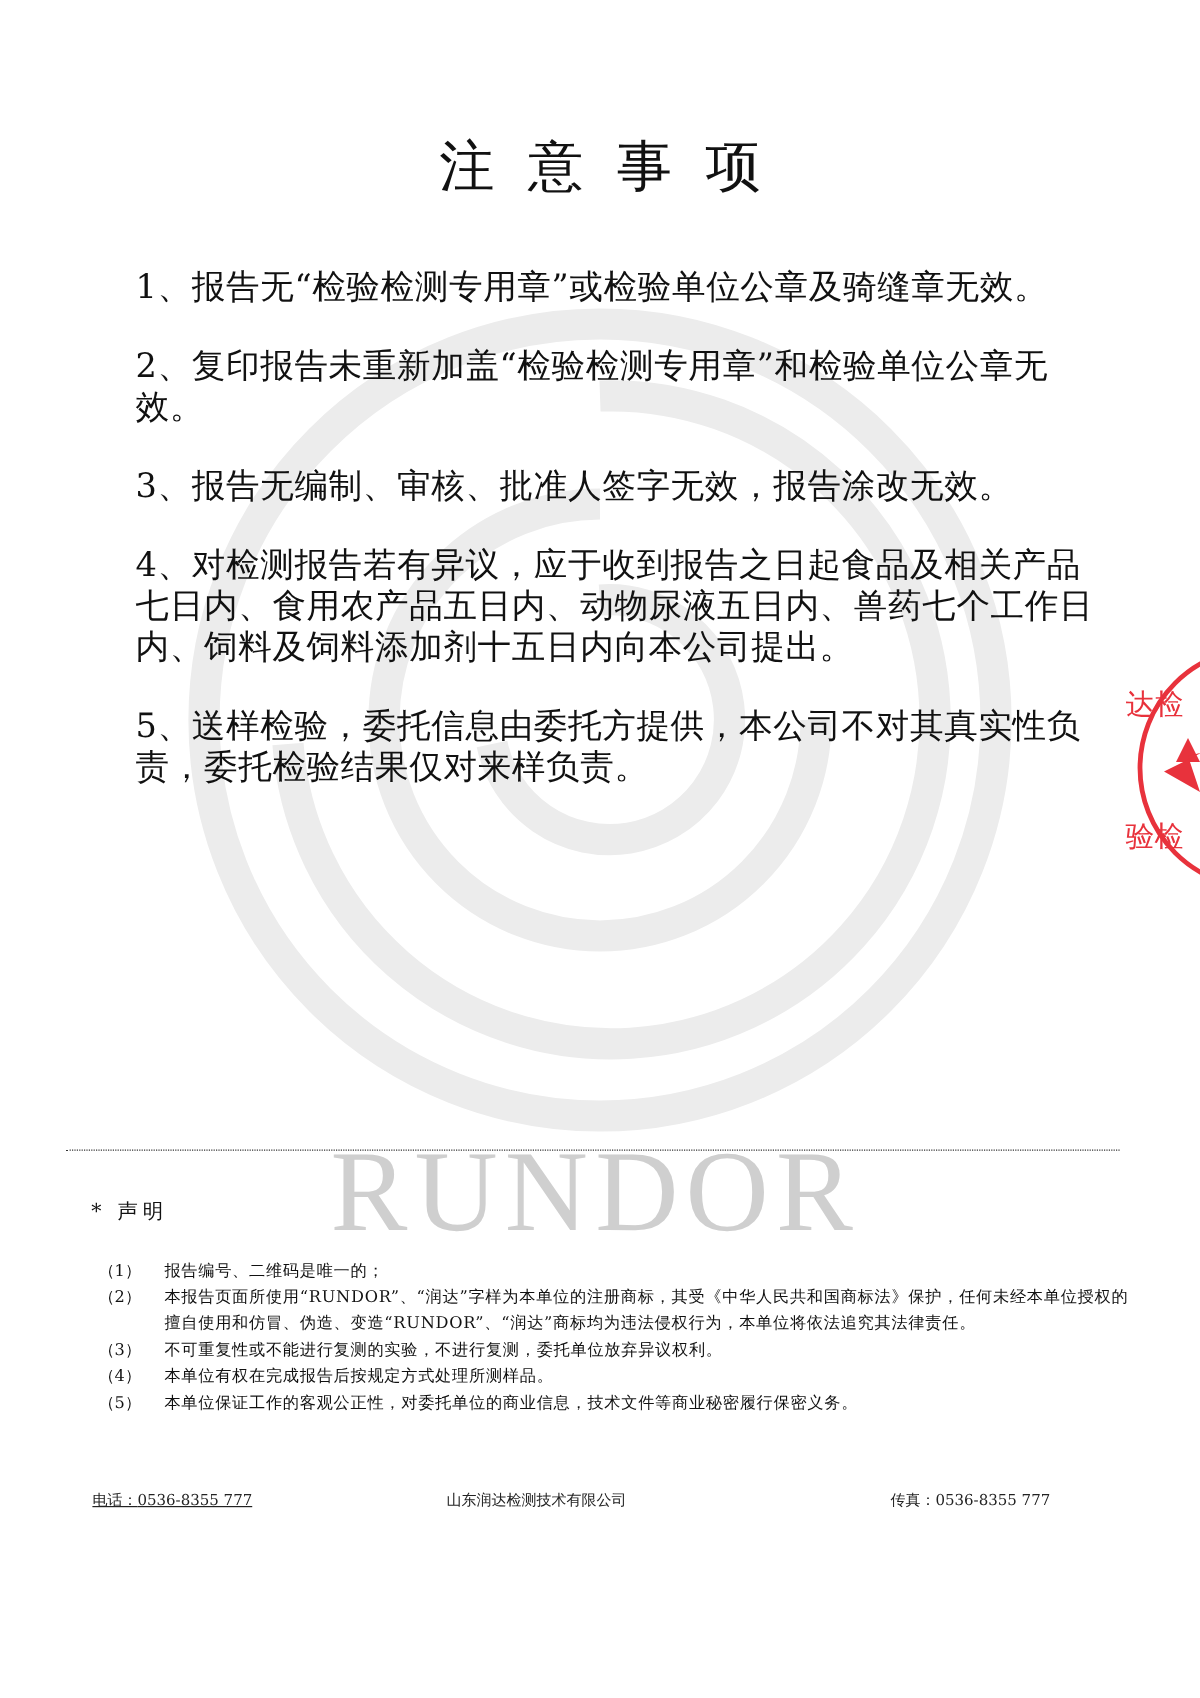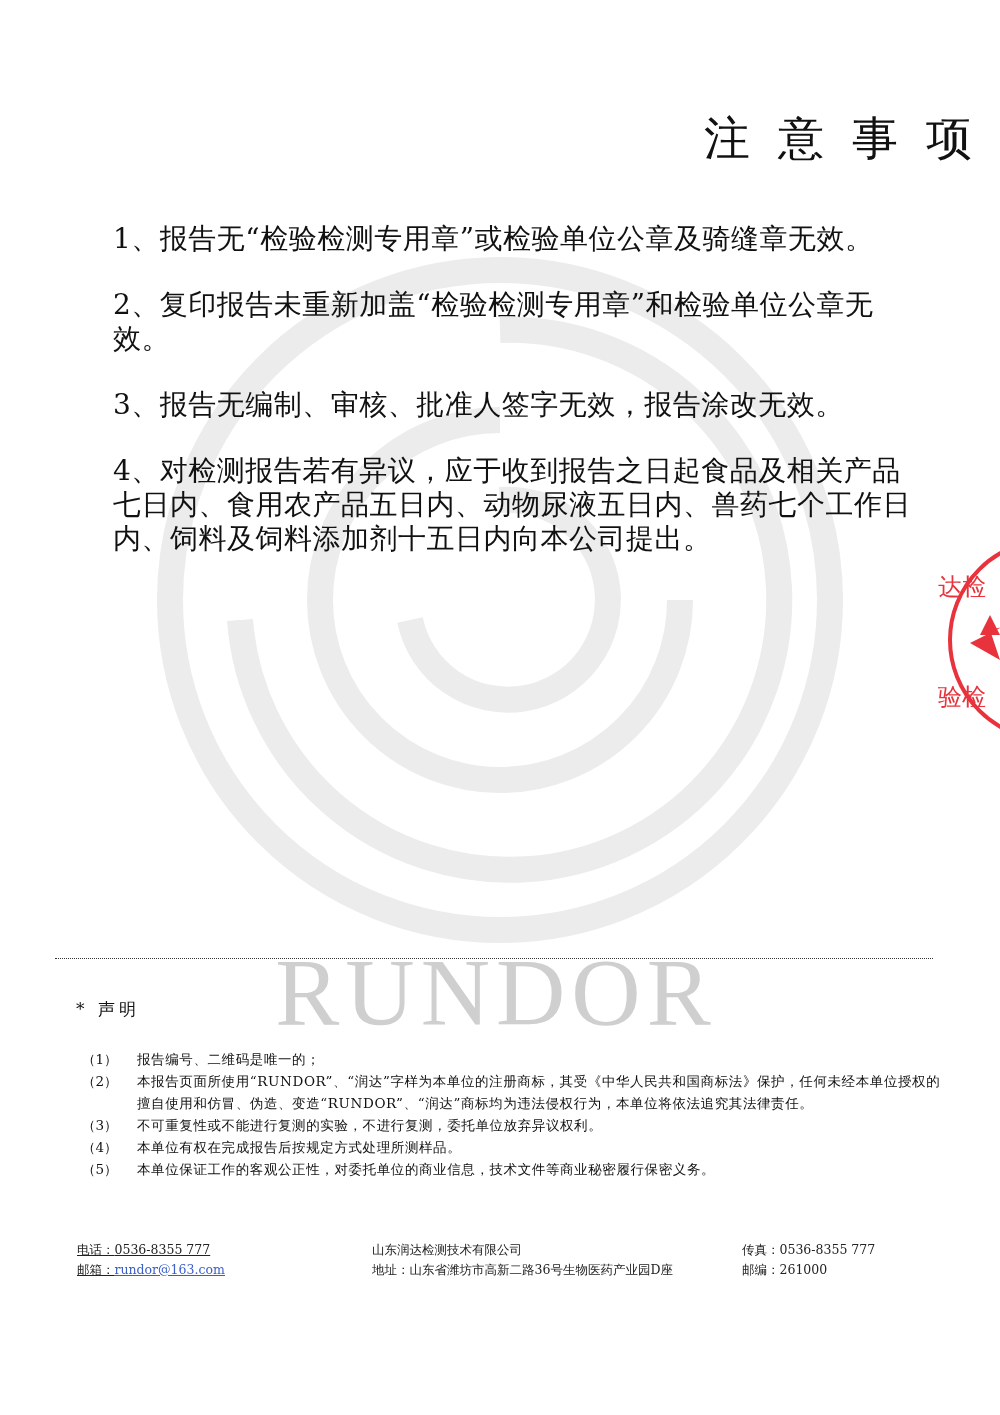--- a/index.html
+++ b/index.html
@@ -1,18 +1,18 @@
 <!DOCTYPE html>
 <html><head>
 <meta charset="utf-8">
 <style>
   html, body { margin:0; padding:0; background:#fff; }
   body { width:1000px; height:1415px; position:relative; overflow:hidden; font-family:"DejaVu Serif", serif; color:#111; }
   .watermark { position:absolute; left:0; top:0; width:1000px; height:1415px; pointer-events:none; }
-  .title { position:absolute; top:108px; left:0; width:1000px; text-align:right; font-size:46px; letter-spacing:28px; padding-left:28px; box-sizing:border-box; }
+  .title { position:absolute; top:108px; left:0; width:1000px; text-align:center; font-size:46px; letter-spacing:28px; padding-left:28px; box-sizing:border-box; }
   .items { position:absolute; top:222px; left:113px; width:800px; }
   .item { font-size:28px; line-height:34px; margin-bottom:32px; letter-spacing:0.5px; }
   .divider { position:absolute; top:958px; left:55px; width:878px; border-top:1px dotted #333; }
   .decl-title { position:absolute; top:998px; left:76px; font-size:17px; letter-spacing:4px; }
   .decl { position:absolute; top:1048px; left:82px; width:860px; font-size:13.5px; line-height:22px; }
   .decl-row { display:flex; }
   .decl-num { width:55px; flex:none; }
   .decl-text { flex:1; letter-spacing:0.6px; }
   .footer { position:absolute; top:1240px; left:77px; width:860px; font-size:12.5px; line-height:20px; color:#222; }
   .f-row { display:flex; }
@@ -35,20 +35,21 @@
   <text x="496" y="1025" text-anchor="middle" font-family="Liberation Serif, serif" font-size="96" fill="#cfcfcf" letter-spacing="6">RUNDOR</text>
 </svg>
 
 <div class="title">注意事项</div>
 
 <div class="items">
   <div class="item">1、报告无“检验检测专用章”或检验单位公章及骑缝章无效。</div>
   <div class="item">2、复印报告未重新加盖“检验检测专用章”和检验单位公章无效。</div>
   <div class="item">3、报告无编制、审核、批准人签字无效，报告涂改无效。</div>
   <div class="item">4、对检测报告若有异议，应于收到报告之日起食品及相关产品七日内、食用农产品五日内、动物尿液五日内、兽药七个工作日内、饲料及饲料添加剂十五日内向本公司提出。</div>
+  <div class="item">5、送样检验，委托信息由委托方提供，本公司不对其真实性负责，委托检验结果仅对来样负责。</div>
 </div>
 
 <svg class="seal" width="70" height="210">
   <circle cx="120" cy="105" r="100" fill="none" stroke="#e8323c" stroke-width="4"></circle>
   <polygon points="70,100 60,80 50,100" fill="#e8323c"></polygon>
   <polygon points="72,92 40,108 70,125 60,95" fill="#e8323c"></polygon>
   <text x="8" y="60" font-size="24" fill="#e8323c" font-family="DejaVu Sans, sans-serif">达检</text>
   <text x="8" y="170" font-size="24" fill="#e8323c" font-family="DejaVu Sans, sans-serif">验检</text>
 </svg>
 
@@ -78,18 +79,13 @@
     <span class="decl-text">本单位保证工作的客观公正性，对委托单位的商业信息，技术文件等商业秘密履行保密义务。</span>
   </div>
 </div>
 
 <div class="footer">
   <div class="f-row">
     <div class="f-c1"><span>电话：</span><span>0536-8355 777</span></div>
     <div class="f-c2">山东润达检测技术有限公司</div>
     <div class="f-c3">传真：0536-8355 777</div>
   </div>
-  <div class="f-row">
-    <div class="f-c1"><span>邮箱：</span><a class="link">rundor@163.com</a></div>
-    <div class="f-c2">地址：山东省潍坊市高新二路36号生物医药产业园D座</div>
-    <div class="f-c3">邮编：261000</div>
-  </div>
 </div>
 
 </body></html>

